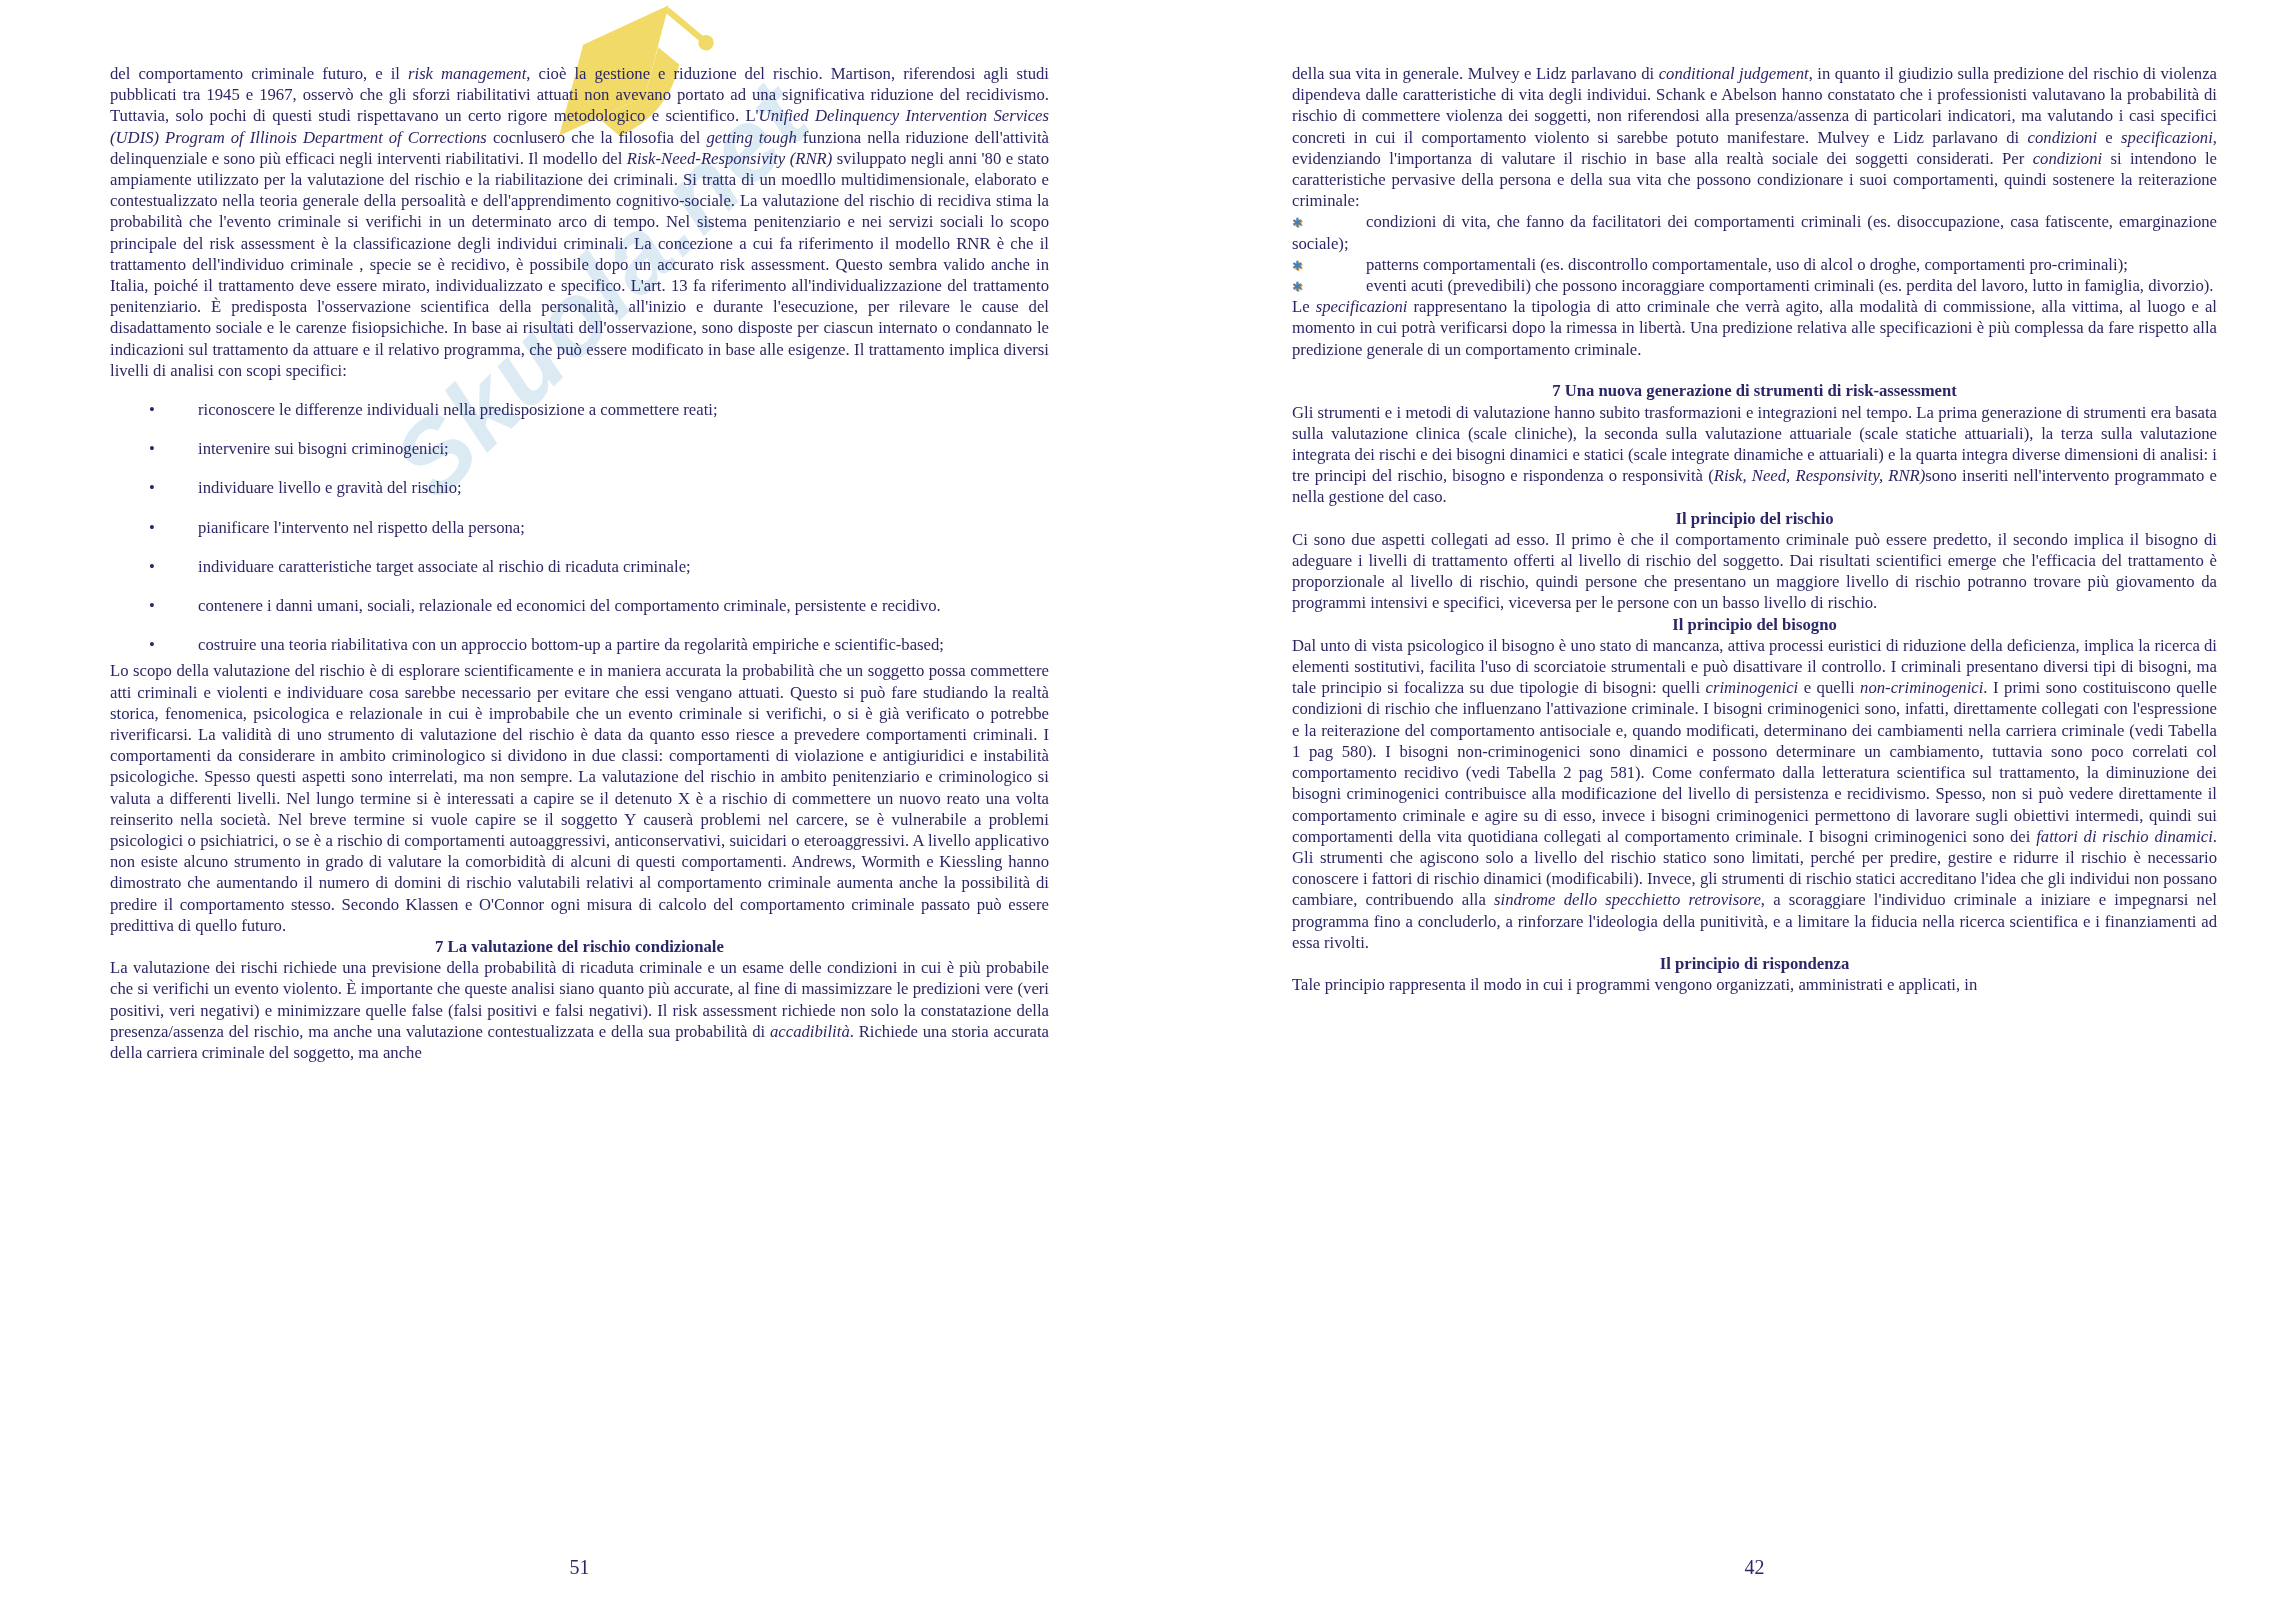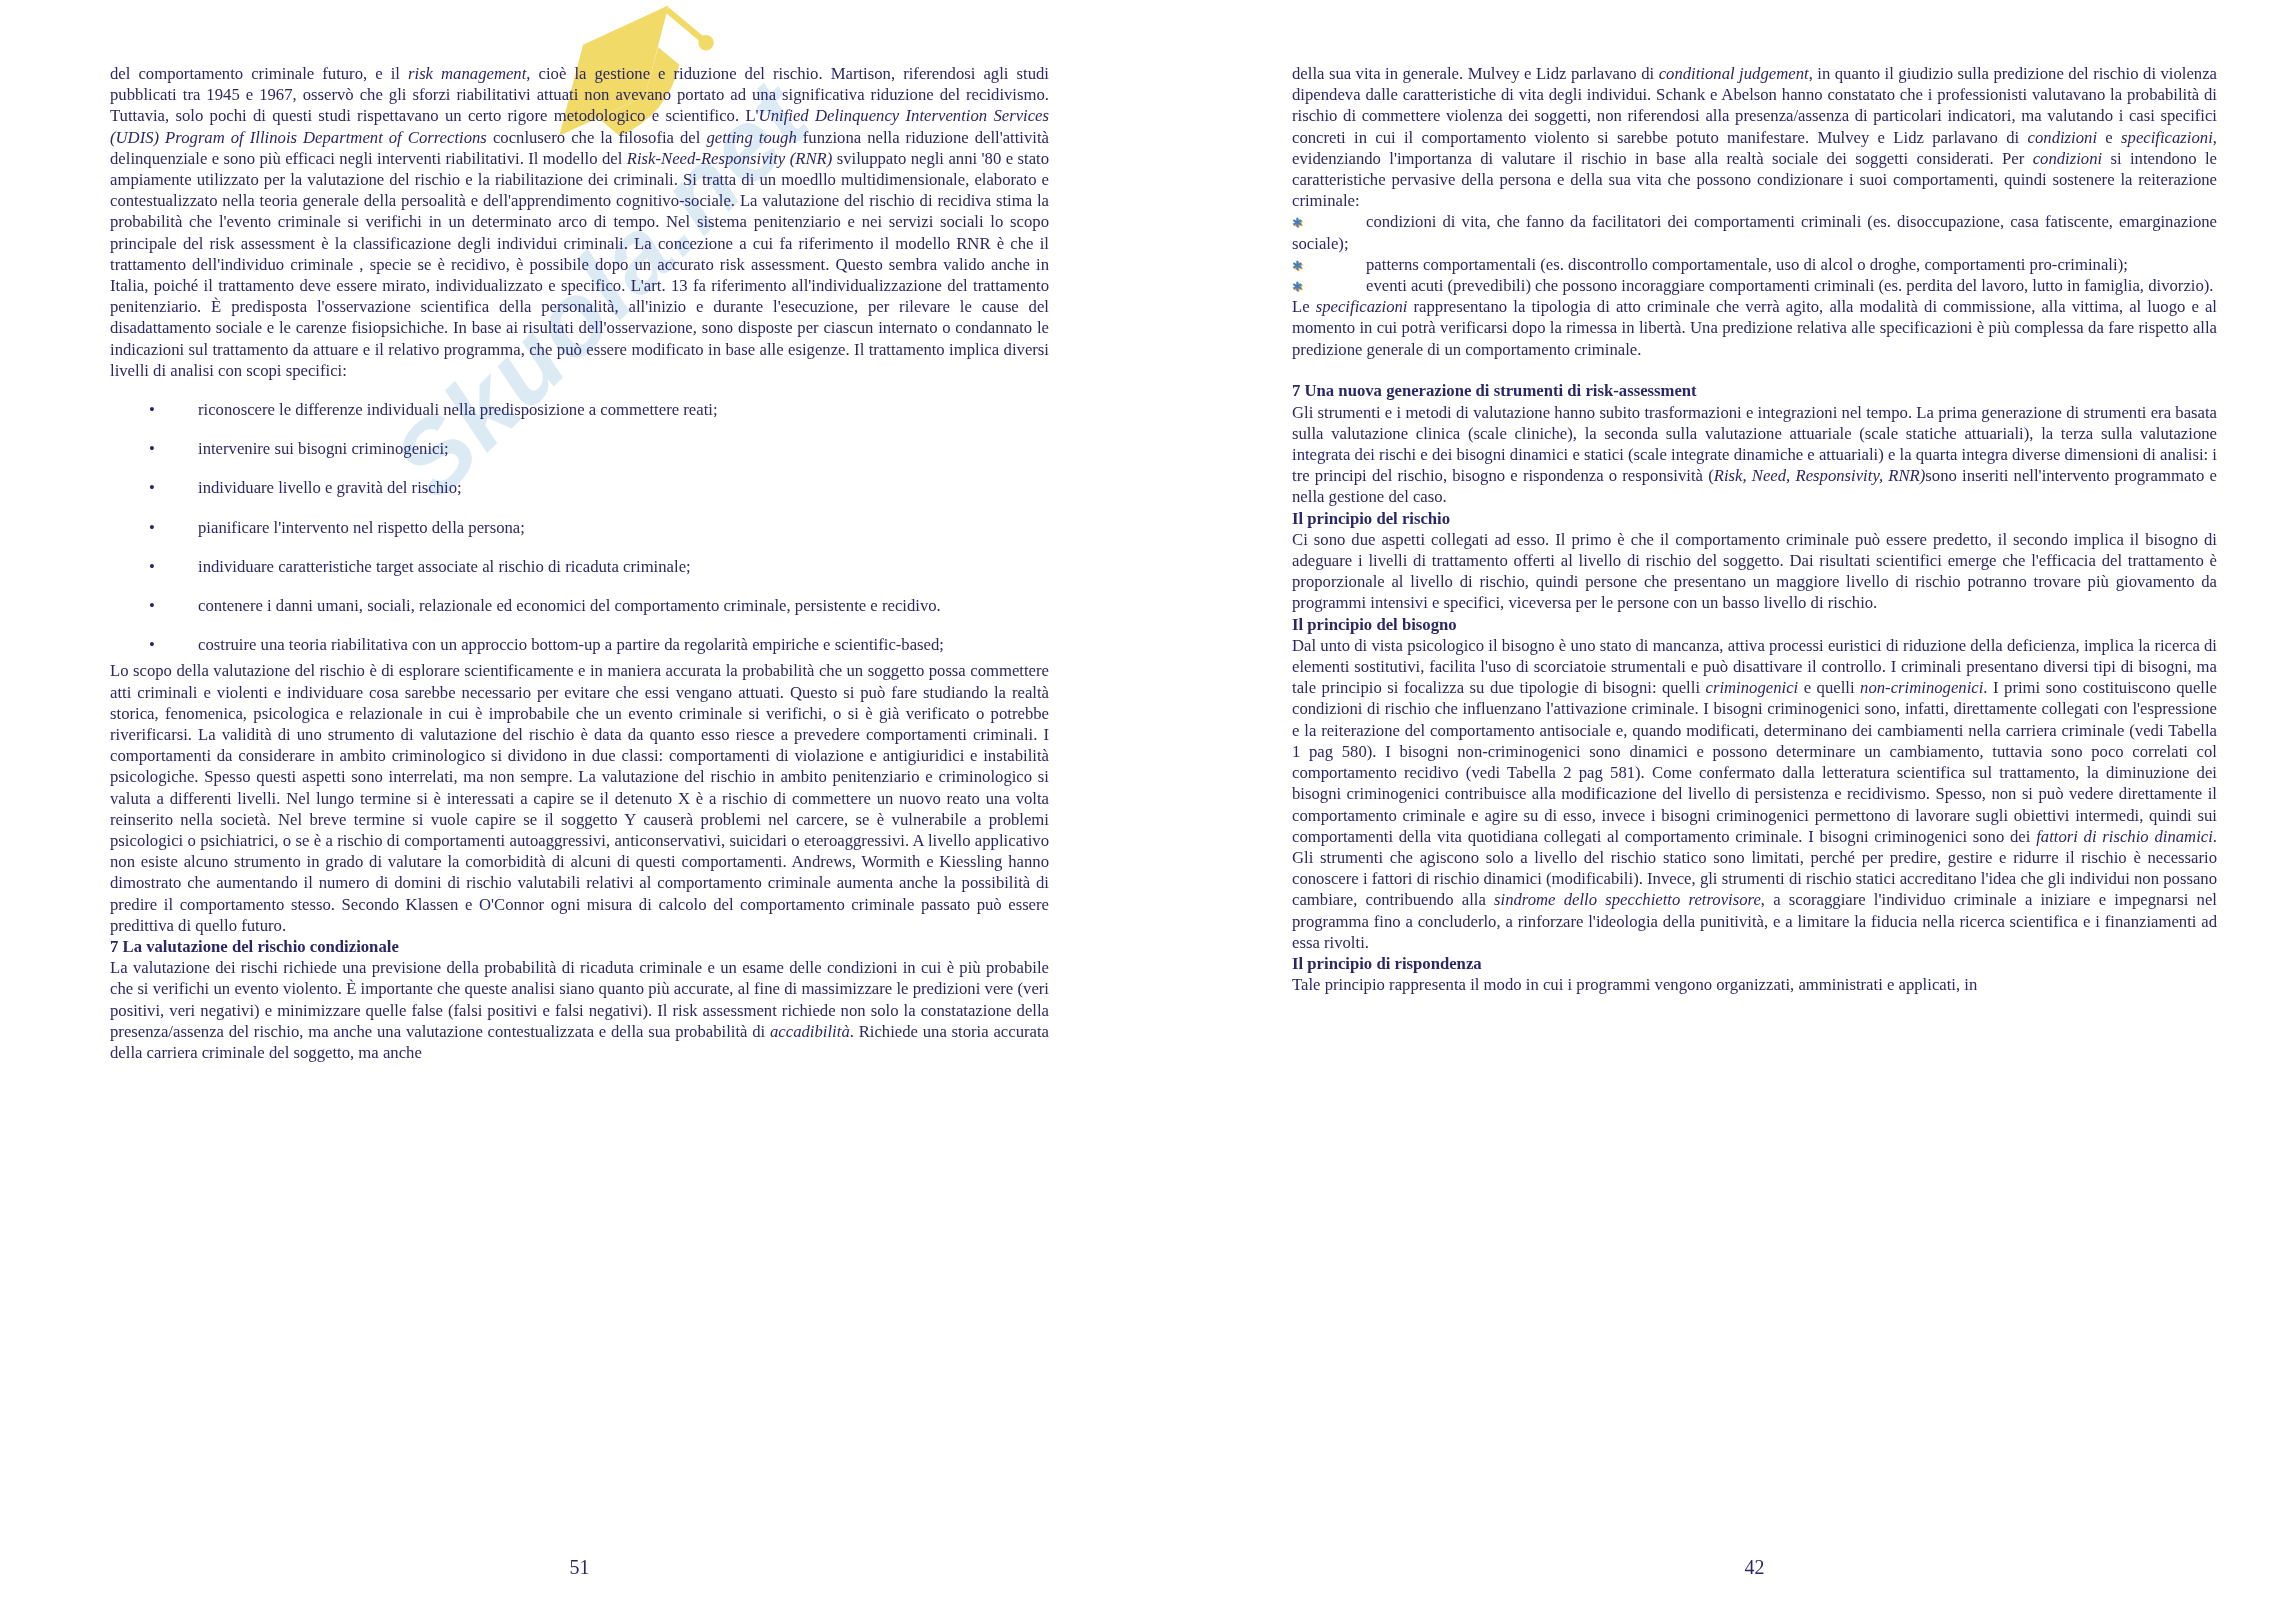--- a/index.html
+++ b/index.html
@@ -12,21 +12,21 @@
     overflow:hidden;
     font-family:"Liberation Serif", serif;
     color:var(--ink,#2b2766);
   }
   .page{position:absolute;top:0;height:100%;z-index:2;}
   #page-1{left:110px;width:939px;}
   #page-2{left:1292px;width:925px;}
   .content{position:absolute;top:63px;left:0;right:0;font-size:16.7px;line-height:1.27;text-align:justify;}
   .content p{margin:0;}
   .content p.gap{margin-top:20.6px;}
-  .content p.h{font-weight:700;text-align:left;}
+  .content p.h{font-weight:700;text-align:center;}
   .content p.b1{text-indent:39px;margin-top:18px;margin-bottom:4.9px;}
   .bm{display:inline-block;width:49px;text-indent:0;}
   .content p.b2{text-indent:0;}
   .bm2{display:inline-block;width:74px;font-size:12.7px;color:#3f7fc1;text-shadow:1px 1px 0 #f0a030;}
   .pagenum{position:absolute;bottom:41px;left:0;right:0;text-align:center;font-size:20px;}
   
   .watermark{position:absolute;inset:0;z-index:1;pointer-events:none;}
   .wm-cap{position:absolute;left:534px;top:17.6px;transform:rotate(-50deg);opacity:0.85;}
   .wm-text{
     position:absolute;left:412px;top:421px;

